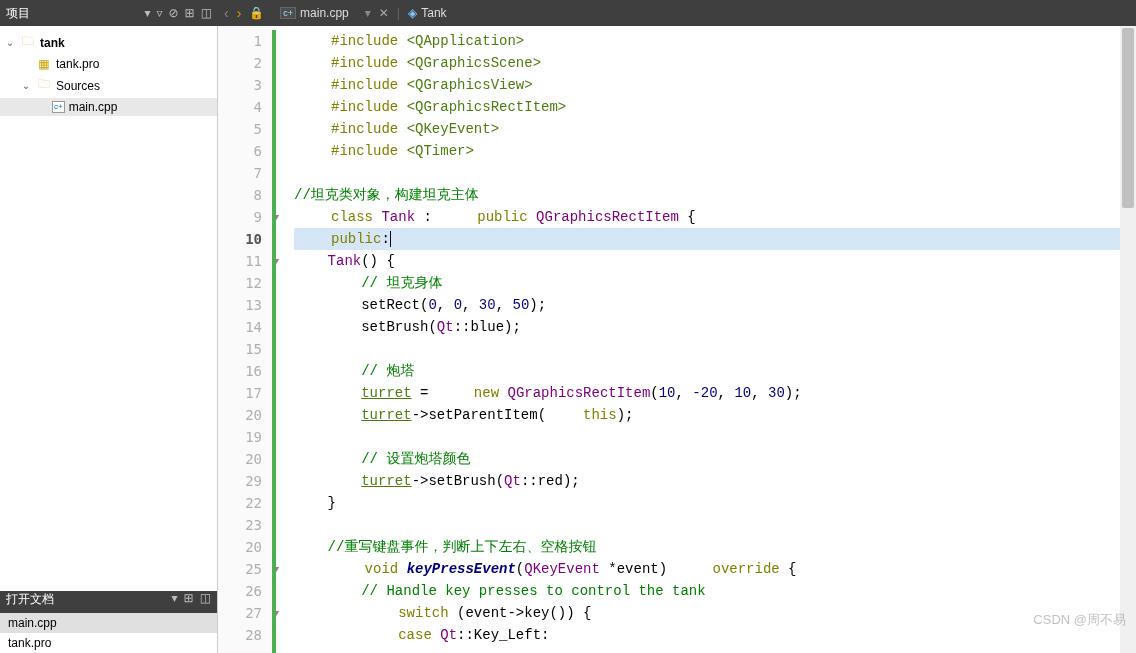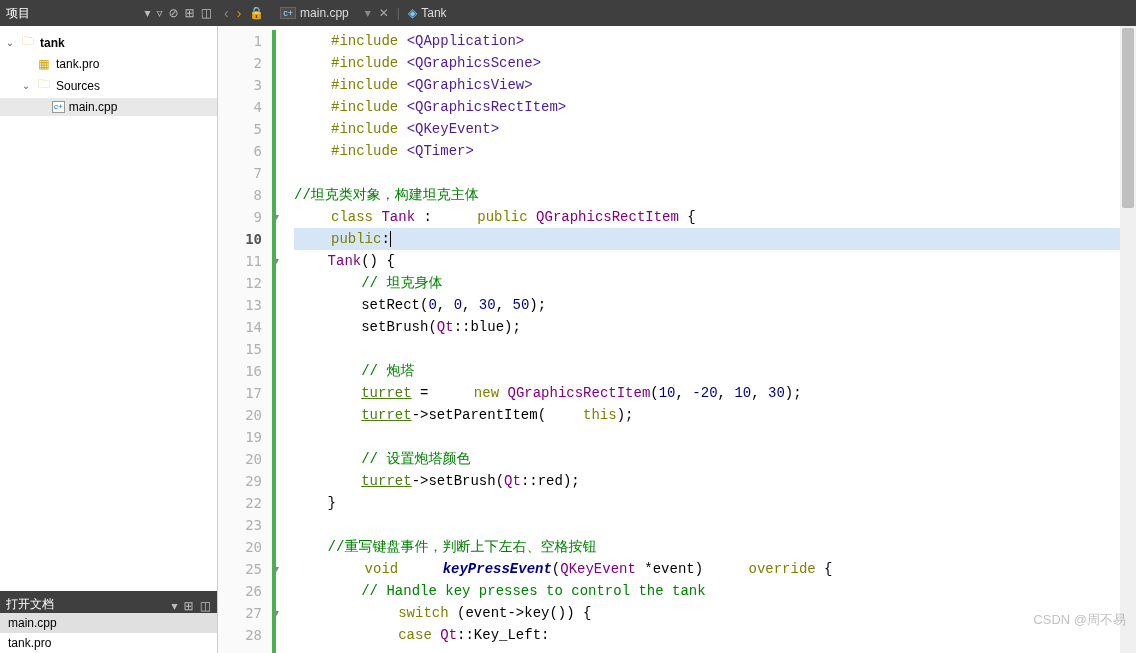--- a/index.html
+++ b/index.html
@@ -25,39 +25,39 @@
 .tree-item { display: flex; align-items: center; padding: 2px 4px; gap: 4px; cursor: pointer; }
 .tree-item.selected { background: #e8e8e8; }
 .tree-item .arrow { width: 12px; text-align: center; color: #666; font-size: 10px; }
 .tree-item .icon { width: 16px; text-align: center; }
 .tree-item .label { font-family: sans-serif; }
 .tree-item.bold .label { font-weight: bold; }
 .folder-icon { color: #e8c070; }
 .cpp-icon { background: #fff; border: 1px solid #999; padding: 0 1px; font-size: 8px; color: #0078d4; display: inline-block; line-height: 10px; }
 .pro-icon { color: #c9a000; }
 
-.open-docs-header { background: #3f3f3f; color: #fff; height: 22px; display: flex; align-items: flex-end; justify-content: space-between; padding: 0 6px; }
+.open-docs-header { background: #3f3f3f; color: #fff; height: 22px; display: flex; align-items: flex-start; justify-content: space-between; padding: 0 6px; }
 .open-docs-header .icons { display: flex; gap: 6px; color: #bbb; }
 .open-docs-list { background: #fff; }
 .open-docs-list .doc { padding: 3px 8px; font-family: sans-serif; cursor: pointer; }
 .open-docs-list .doc.active { background: #e0e0e0; }
 
 .editor { flex: 1; display: flex; overflow: hidden; position: relative; background: #fff; }
 .gutter { width: 54px; background: #fafafa; text-align: right; padding-right: 10px; color: #b0b0b0; font-family: Consolas, monospace; font-size: 14px; line-height: 22px; padding-top: 4px; position: relative; }
 .gutter .ln { height: 22px; }
 .gutter .ln.active { color: #555; font-weight: bold; }
 .green-bar { position: absolute; left: 54px; top: 4px; width: 4px; background: #4caf50; bottom: 0; }
 .fold-col { width: 18px; position: relative; }
 .fold { position: absolute; left: 2px; font-size: 10px; color: #888; }
 .code { flex: 1; font-family: Consolas, "Courier New", monospace; font-size: 14px; line-height: 22px; padding-top: 4px; white-space: pre; padding-left: 4px; overflow: hidden; }
 .code .line { height: 22px; }
 .code .line.current { background: #d5e7f7; }
-.kw-green { color: #4c1d95; }
+.kw-green { color: #4d7c0f; }
 .kw-olive { color: #808000; margin-left: 37px; }
-.fn-ital { color: #000080; font-style: italic; font-weight: bold; margin-left: 36px; }
+.fn-ital { color: #000080; font-style: italic; font-weight: bold; }
 .comment { color: #008000; }
 .num { color: #000080; }
 .type { color: #800080; }
 .ident { color: #4d7c0f; text-decoration: underline; }
 .cursor { border-left: 1px solid #000; display: inline-block; height: 16px; vertical-align: middle; }
 
 .watermark { position: absolute; right: 10px; bottom: 24px; color: rgba(0,0,0,0.25); font-size: 13px; font-family: sans-serif; }
 .scrollbar-v { position: absolute; right: 0; top: 0; bottom: 0; width: 16px; background: #f0f0f0; }
 .scrollbar-v .thumb { position: absolute; left: 2px; right: 2px; top: 2px; height: 180px; background: #c0c0c0; border-radius: 2px; }
 </style>

